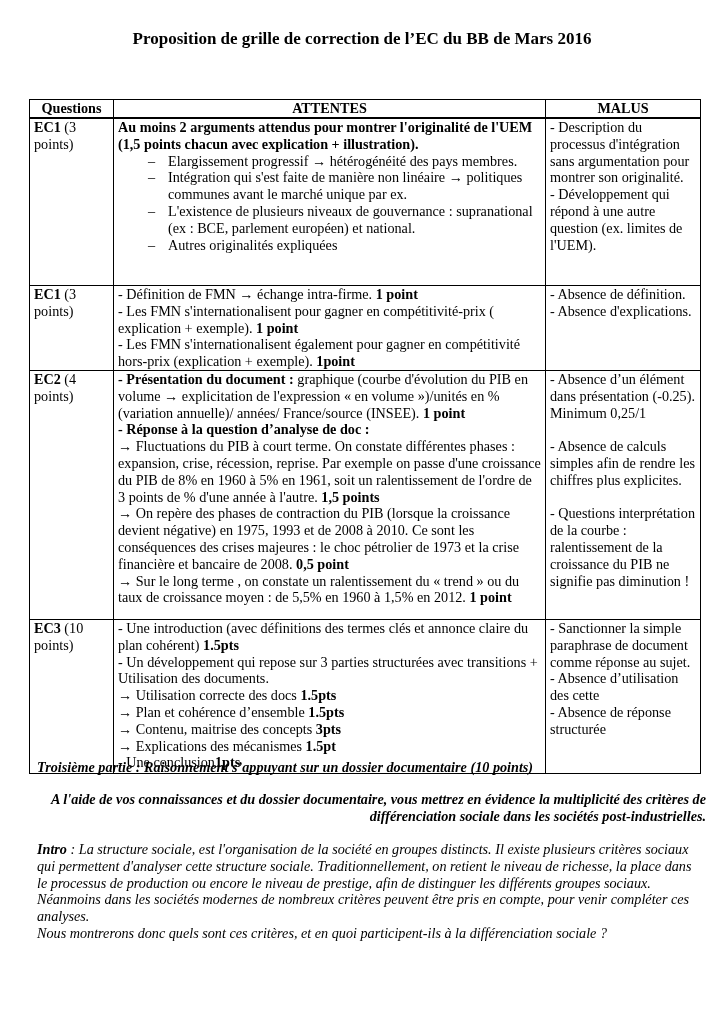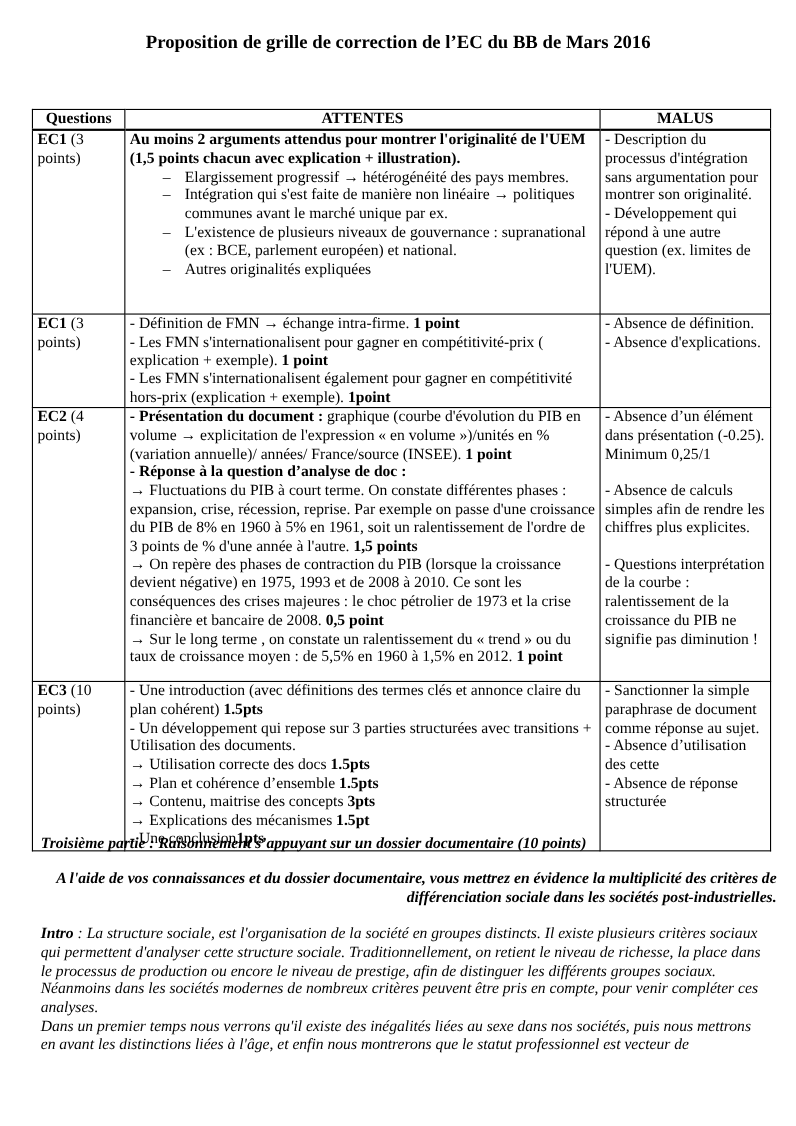--- a/index.html
+++ b/index.html
@@ -191,14 +191,14 @@
     </tr>
   </tbody>
 </table>
 
 <div class="section part-title">Troisième partie : Raisonnement s’appuyant sur un dossier documentaire (10 points)</div>
 
 <div class="section question">A l'aide de vos connaissances et du dossier documentaire, vous mettrez en évidence la multiplicité des critères de différenciation sociale dans les sociétés post-industrielles.</div>
 
 <div class="section intro">
   <span class="line"><span class="b">Intro</span><span> : La structure sociale, est l'organisation de la société en groupes distincts. Il existe plusieurs critères sociaux qui permettent d'analyser cette structure sociale. Traditionnellement, on retient le niveau de richesse, la place dans le processus de production ou encore le niveau de prestige, afin de distinguer les différents groupes sociaux. Néanmoins dans les sociétés modernes de nombreux critères peuvent être pris en compte, pour venir compléter ces analyses.</span></span>
-  <span class="line">Dans un premier temps nous verrons qu'il existe des inégalités liées au sexe dans nos sociétés, puis nous mettrons en avant les distinctions liées à l'âge, et enfin nous montrerons que le statut professionnel est vecteur de</span>
+  <span class="line">Nous montrerons donc quels sont ces critères, et en quoi participent-ils à la différenciation sociale ?</span>
 </div>
 
 </body></html>

